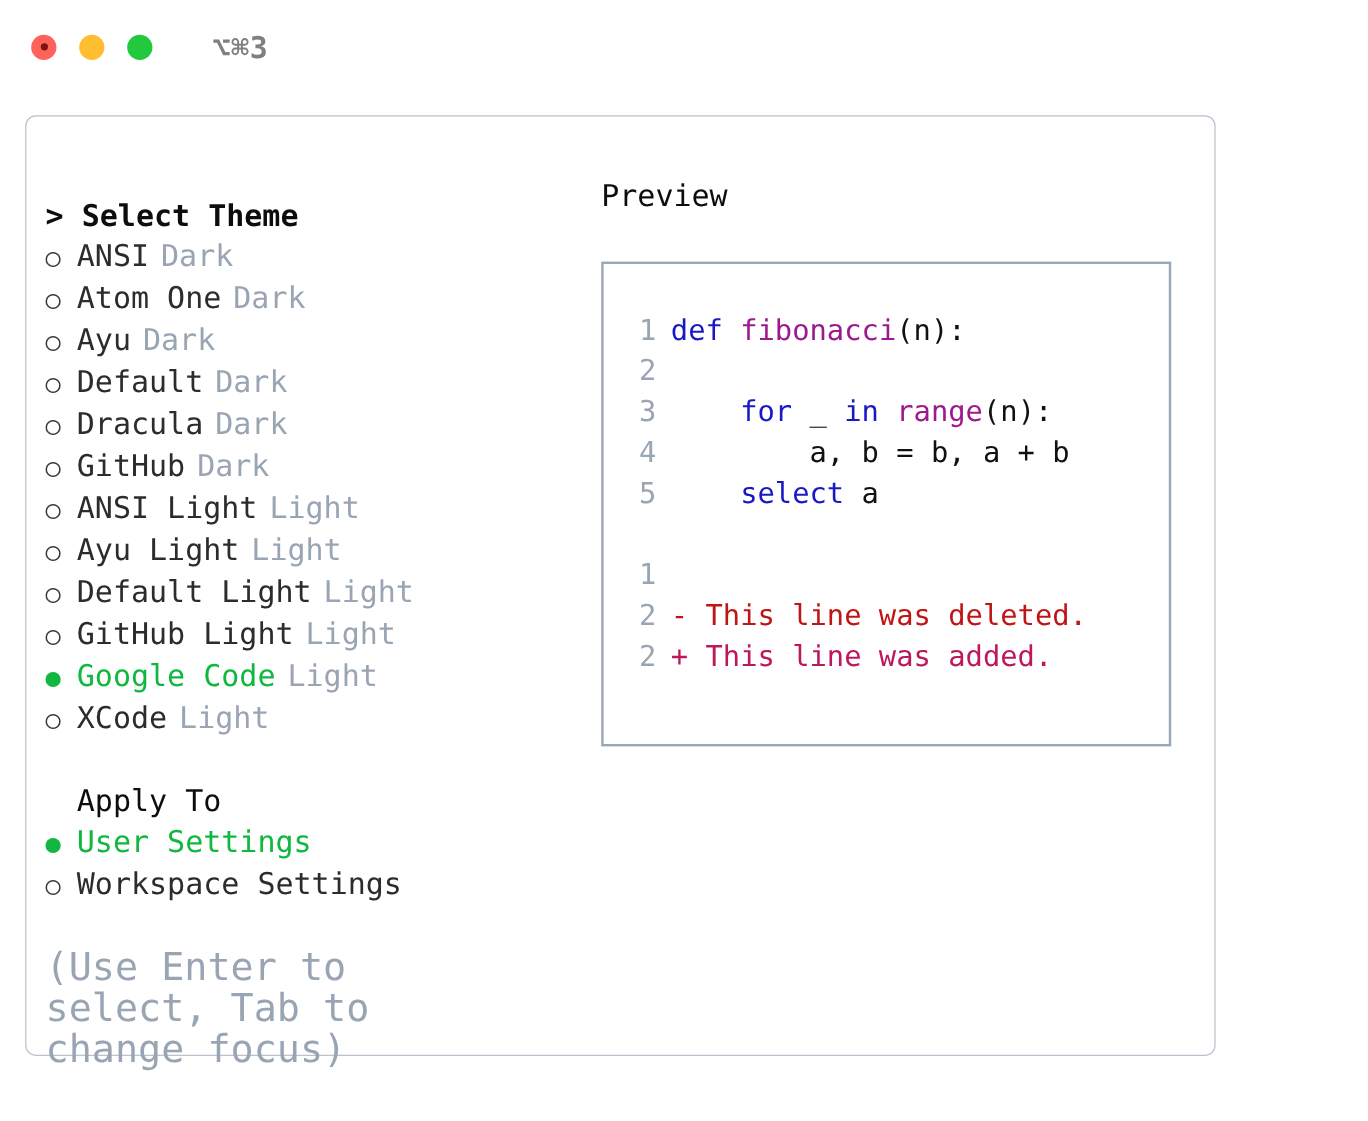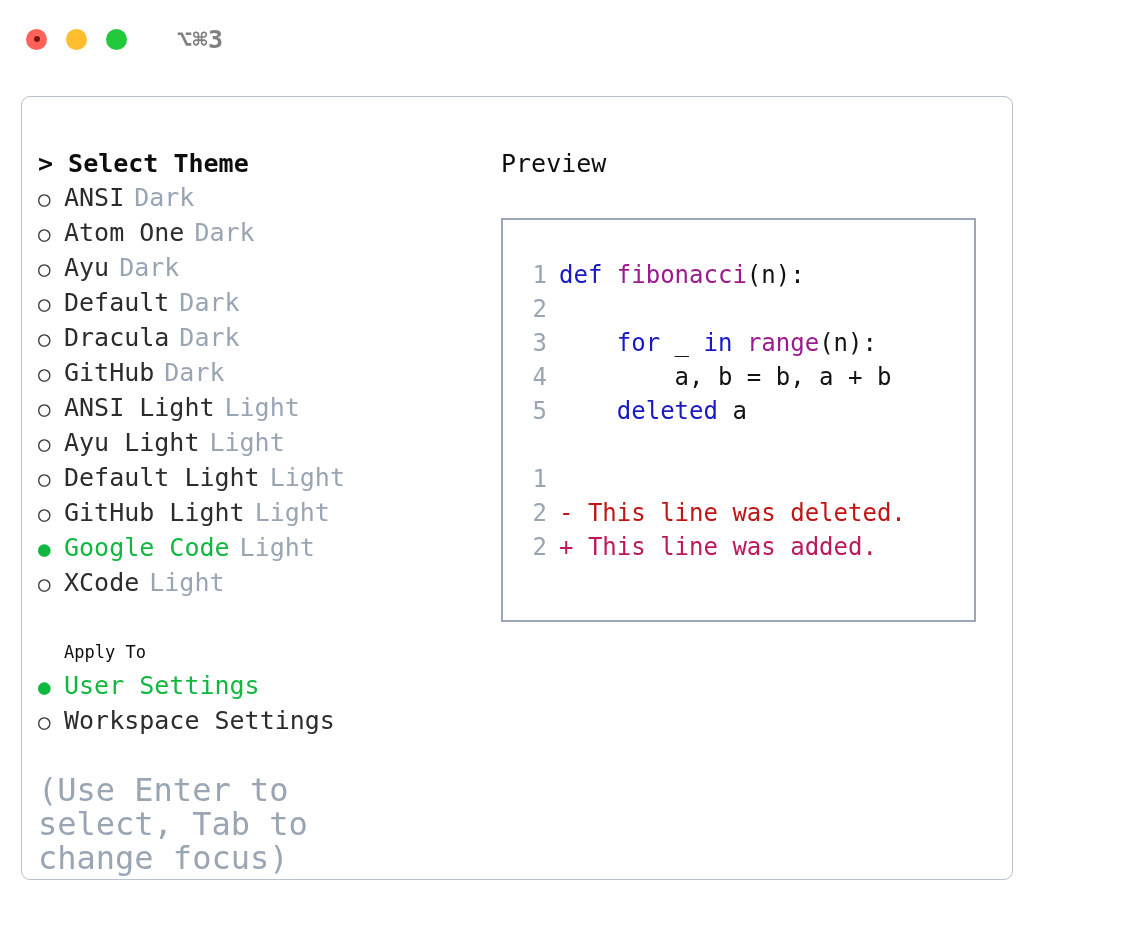--- a/index.html
+++ b/index.html
@@ -92,20 +92,21 @@
     left: 16px;
     top: 50px;
     width: 455px;
   }
   .list-head {
     font-size: 25px;
     font-weight: bold;
     color: #0d0d0d;
     line-height: 34px;
     white-space: pre;
+    margin-top: 16px;
   }
   .row {
     display: flex;
     align-items: baseline;
     line-height: 34px;
     font-size: 25px;
     white-space: pre;
   }
   .marker {
     width: 26px;
@@ -125,21 +126,21 @@
     color: #10b840;
   }
   .variant {
     color: #9aa5b4;
     margin-left: 10px;
   }
 
   .section-gap { height: 34px; }
 
   .apply-head {
-    font-size: 17px;
+    font-size: 25px;
     color: #0d0d0d;
     line-height: 34px;
     padding-left: 26px;
     white-space: pre;
   }
 
   .hint {
     margin-top: 34px;
     font-size: 32px;
     color: #9aa5b4;
@@ -243,21 +244,21 @@
       </div>
 
       <div class="col-right">
         <div class="preview-head">Preview</div>
         <div class="preview-box">
           <div id="code-lines">
               <div class="code-line"><span class="ln">1</span><span class="code-body"><span class="tok-kw">def</span><span class="tok-pl"> </span><span class="tok-fn">fibonacci</span><span class="tok-pl">(n):</span></span></div>
               <div class="code-line"><span class="ln">2</span></div>
               <div class="code-line"><span class="ln">3</span><span class="code-body"><span class="tok-pl">    </span><span class="tok-kw">for</span><span class="tok-pl"> _ </span><span class="tok-kw">in</span><span class="tok-pl"> </span><span class="tok-fn">range</span><span class="tok-pl">(n):</span></span></div>
               <div class="code-line"><span class="ln">4</span><span class="code-body"><span class="tok-pl">        a, b = b, a + b</span></span></div>
-              <div class="code-line"><span class="ln">5</span><span class="code-body"><span class="tok-pl">    </span><span class="tok-kw">deleted</span><span class="tok-pl"> a</span></span></div>
+              <div class="code-line"><span class="ln">5</span><span class="code-body"><span class="tok-pl">    </span><span class="tok-kw">select</span><span class="tok-pl"> a</span></span></div>
             </div>
           <div class="blank-line"></div>
           <div id="diff-lines">
               <div class="code-line"><span class="ln">1</span><span class="code-body diff-ctx"><span> </span></span></div>
               <div class="code-line"><span class="ln">2</span><span class="code-body diff-del"><span>-</span><span> This line was deleted.</span></span></div>
               <div class="code-line"><span class="ln">2</span><span class="code-body diff-add"><span>+</span><span> This line was added.</span></span></div>
             </div>
         </div>
       </div>
 

